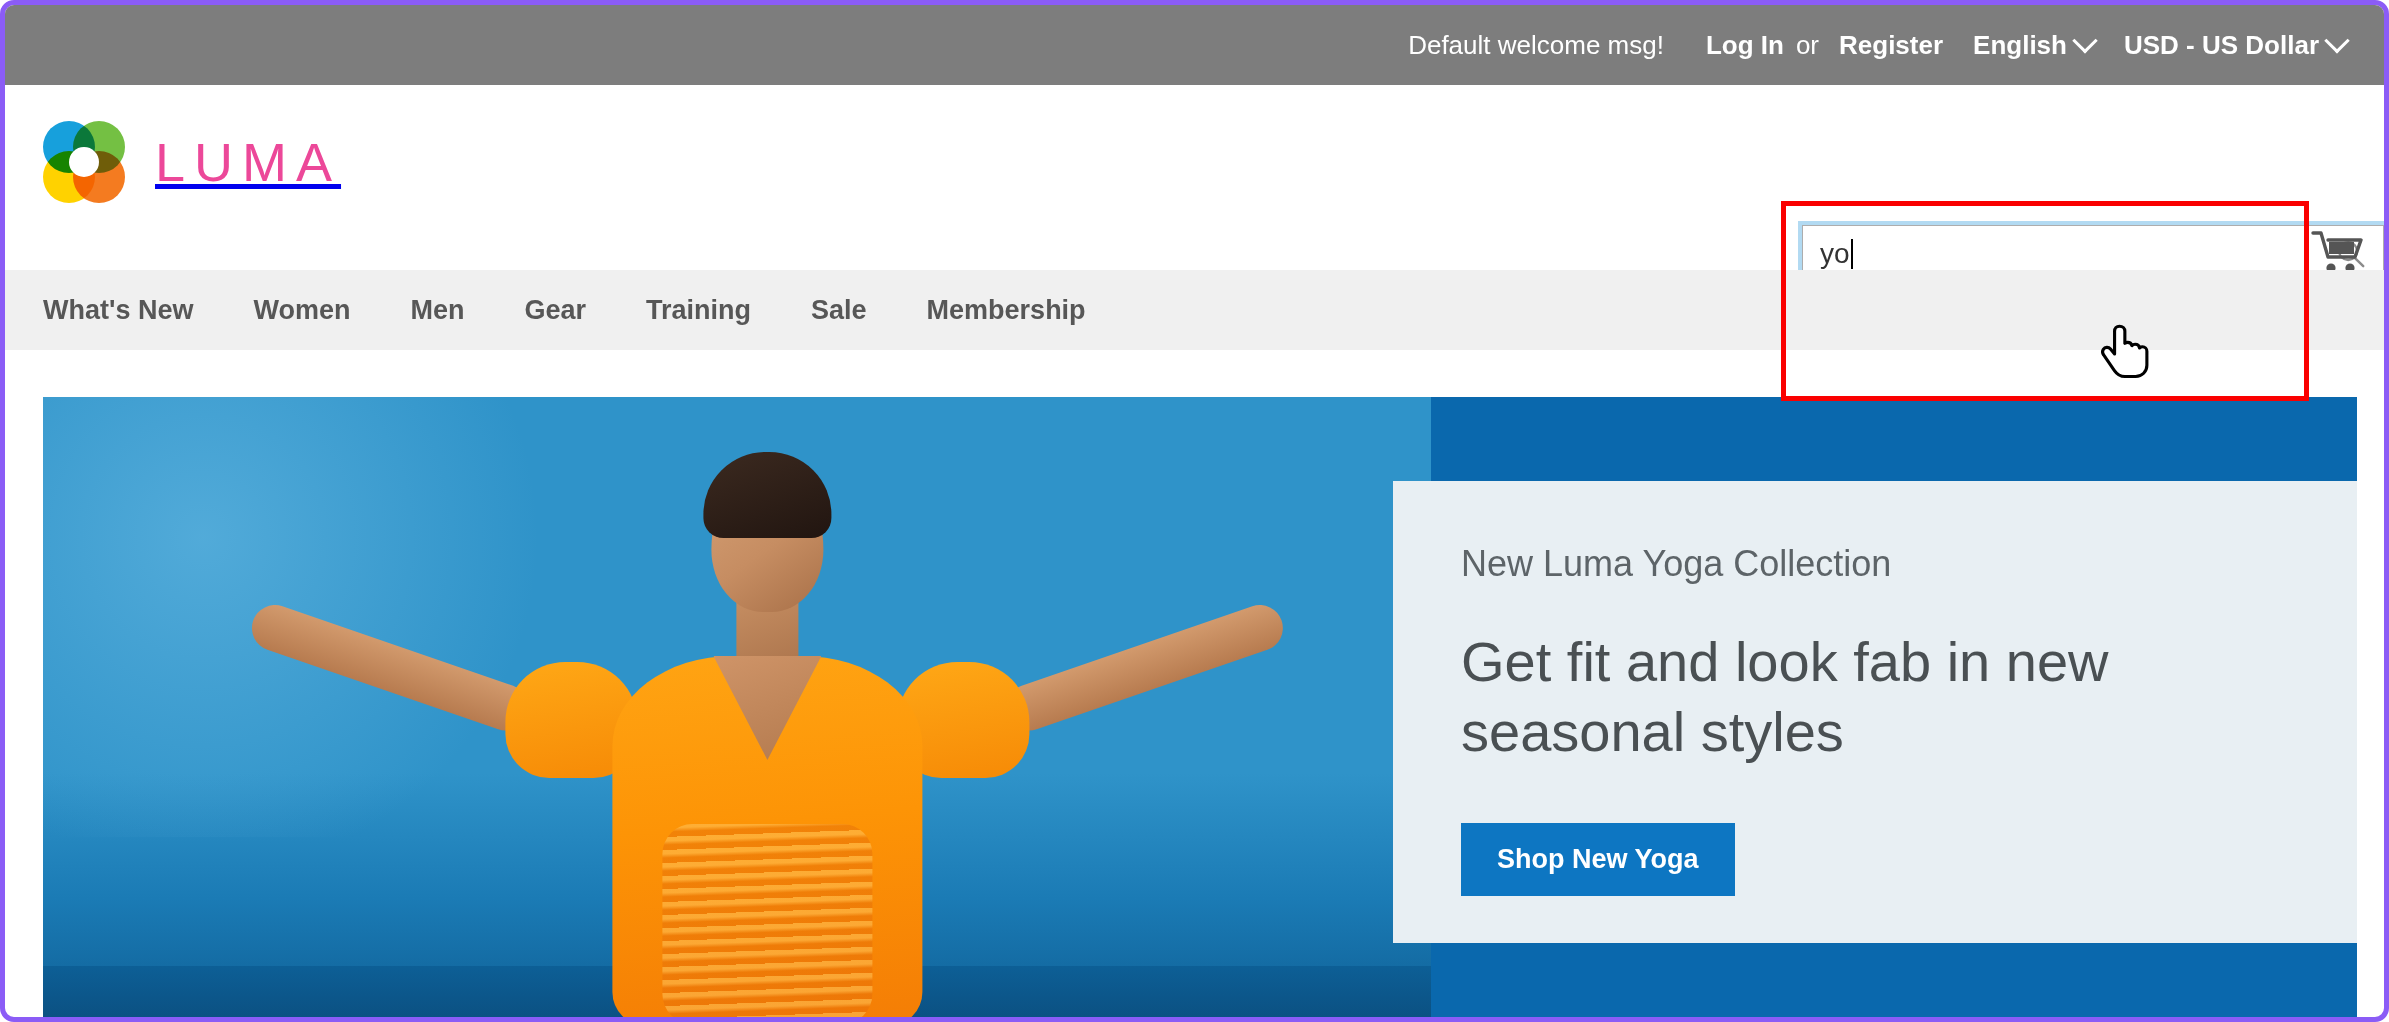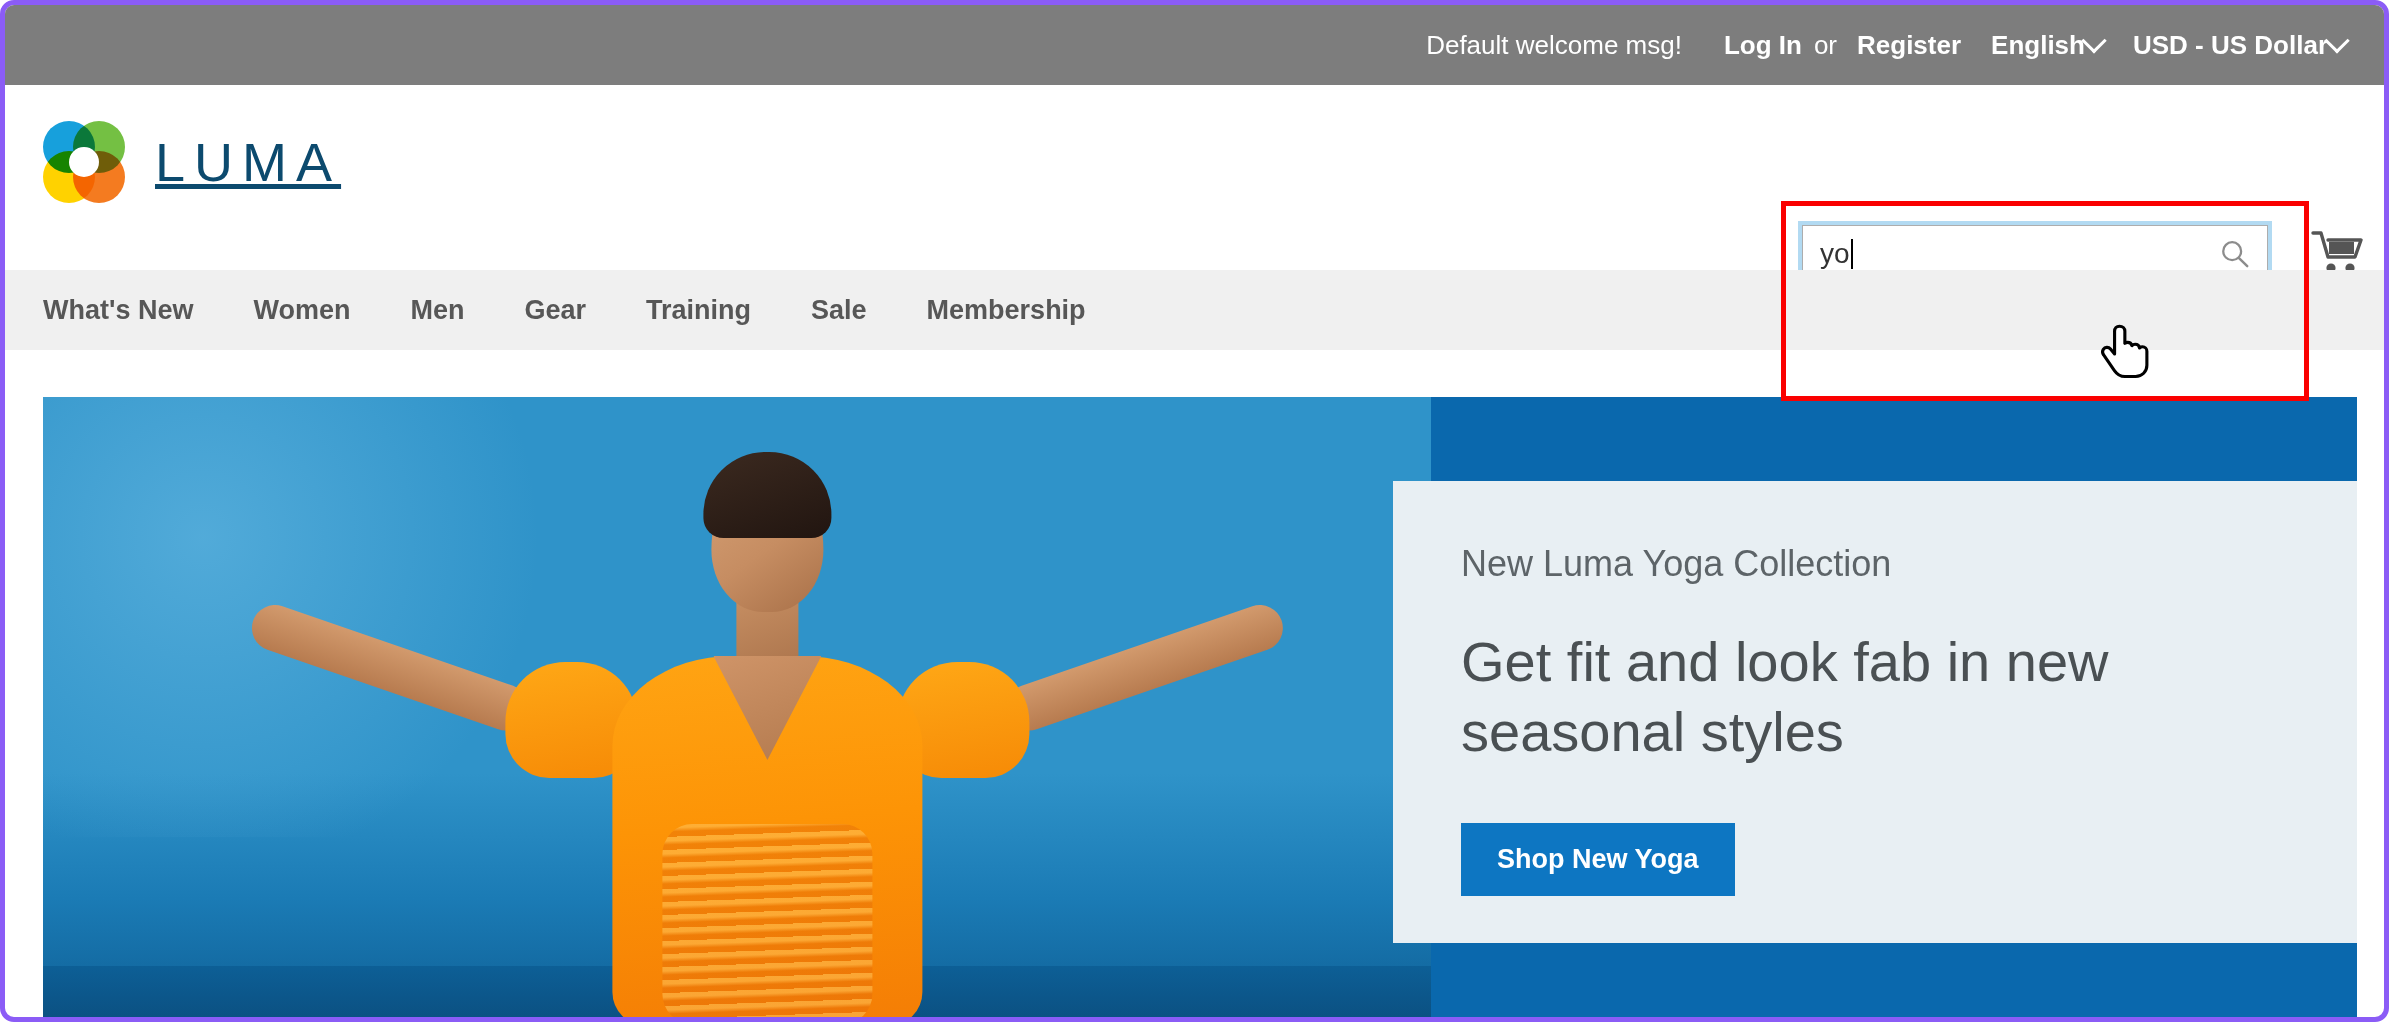--- a/index.html
+++ b/index.html
@@ -55,20 +55,21 @@
     margin-left: 8px;
   }
   .top-or {
     margin: 0 12px;
     font-weight: 400;
   }
   .top-sep { width: 30px; display: inline-block; }
   .switcher {
     display: flex;
     align-items: center;
+    gap: 9px;
     font-weight: 600;
     justify-content: center;
   }
   .chev {
     display: inline-block;
     width: 15px; height: 15px;
     border-right: 3px solid #ffffff;
     border-bottom: 3px solid #ffffff;
     transform: rotate(45deg) translate(-3px,-3px);
   }
@@ -106,34 +107,33 @@
     position: absolute;
     left: 26px; top: 26px;
     width: 30px; height: 30px;
     border-radius: 50%;
     background: #ffffff;
     z-index: 5;
   }
   .logo-word {
     font-size: 54px;
     letter-spacing: 9px;
-    color: #0c4a6e;
+    color: #ec4899;
     font-weight: 400;
-    text-decoration: underline;
   }
 
   
   .search-wrap {
     position: absolute;
     left: 1797px; top: 140px;
     width: 486px;
   }
   .search-field {
     position: relative;
-    width: 466px;
+    width: 582px;
     height: 58px;
     box-sizing: border-box;
     background: #ffffff;
     border: 1px solid #adadad;
     box-shadow: 0 0 0 4px rgba(137,198,235,0.65);
   }
   .search-value {
     position: absolute;
     left: 17px; top: 50%;
     transform: translateY(-50%);

